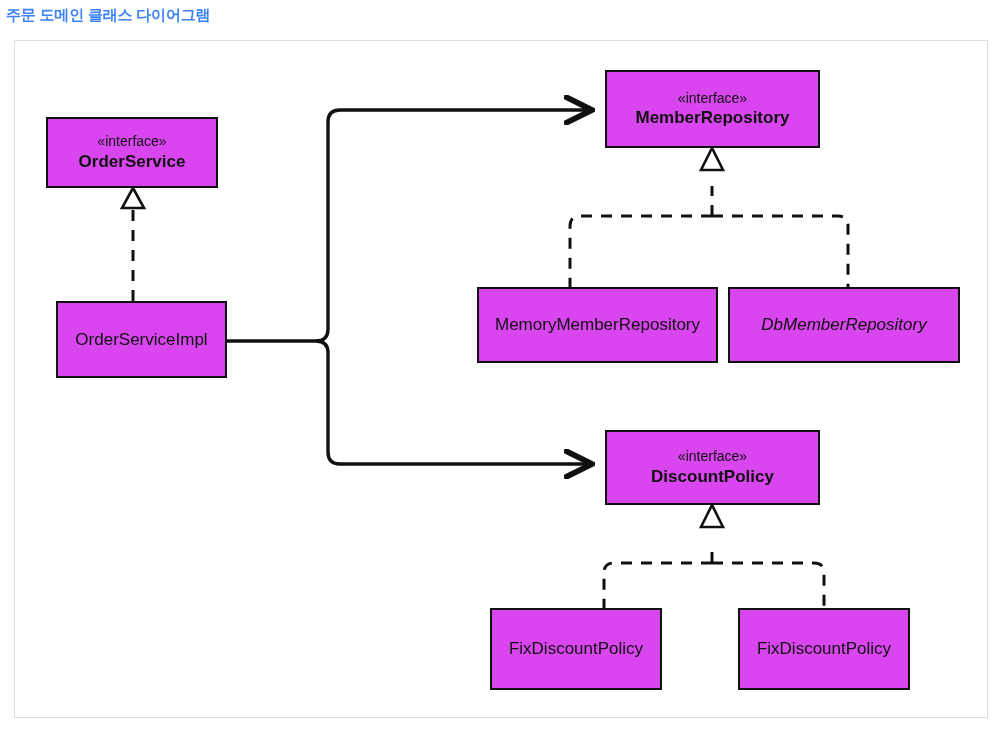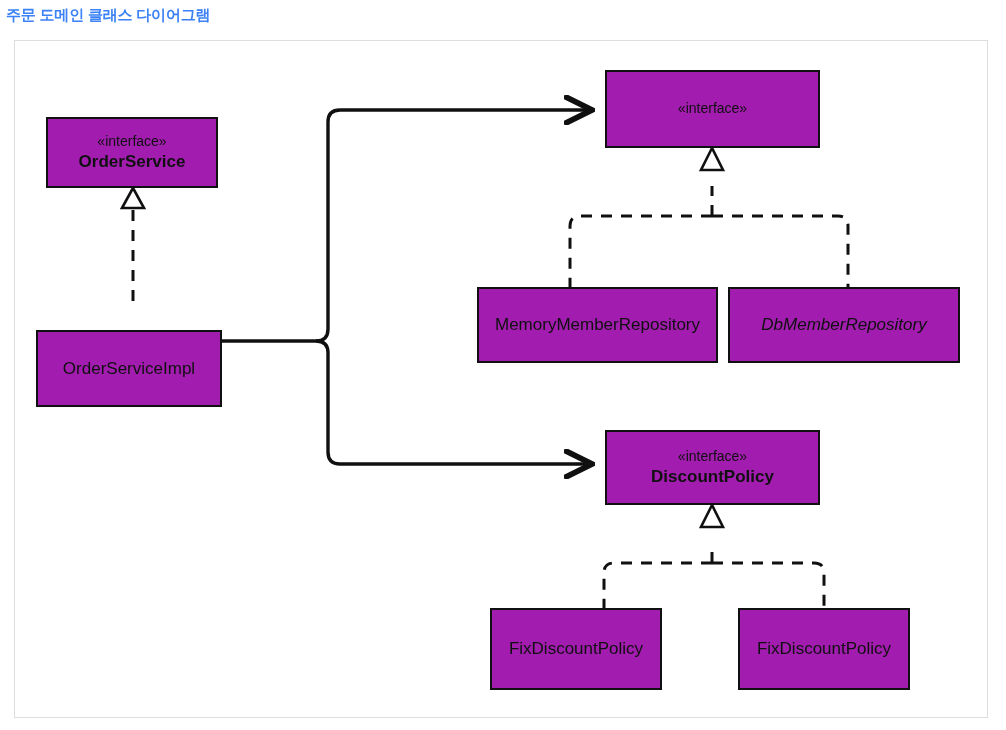--- a/index.html
+++ b/index.html
@@ -38,21 +38,21 @@
     position: absolute;
     left: 0;
     top: 0;
     width: 1006px;
     height: 730px;
   }
   .uml-class {
     position: absolute;
     box-sizing: border-box;
     border: 2px solid #101010;
-    background: #a21caf;
+    background: #d946ef;
     display: flex;
     flex-direction: column;
     align-items: center;
     justify-content: center;
     text-align: center;
     color: #101010;
   }
   .stereotype {
     font-size: 14px;
     font-weight: normal;
@@ -103,26 +103,27 @@
     <path d="M712,563 L814,563 Q824,563 824,573 L824,608" fill="none" stroke="#101010" stroke-width="3" stroke-dasharray="11 9" stroke-linecap="butt"></path>
     <path d="M712,505 L701,527 L723,527 Z" fill="#ffffff" stroke="#101010" stroke-width="2.6" stroke-linejoin="miter"></path>
   </g>
 </svg>
 
 <div class="uml-class" id="c0" style="left: 46px; top: 117px; width: 172px; height: 71px;">
   <div class="stereotype">«interface»</div>
   <div class="cls-name bold">OrderService</div>
 </div>
 
-<div class="uml-class" id="c1" style="left: 36px; top: 301px; width: 186px; height: 77px; margin-top: 29px;">
+<div class="uml-class" id="c1" style="left: 56px; top: 301px; width: 171px; height: 77px;">
   <div class="cls-name plain">OrderServiceImpl</div>
 </div>
 
 <div class="uml-class" id="c2" style="left: 605px; top: 70px; width: 215px; height: 78px;">
   <div class="stereotype">«interface»</div>
+  <div class="cls-name bold">MemberRepository</div>
 </div>
 
 <div class="uml-class" id="c3" style="left: 477px; top: 287px; width: 241px; height: 76px;">
   <div class="cls-name plain">MemoryMemberRepository</div>
 </div>
 
 <div class="uml-class" id="c4" style="left: 728px; top: 287px; width: 232px; height: 76px; font-style: italic;">
   <div class="cls-name plain">DbMemberRepository</div>
 </div>
 

